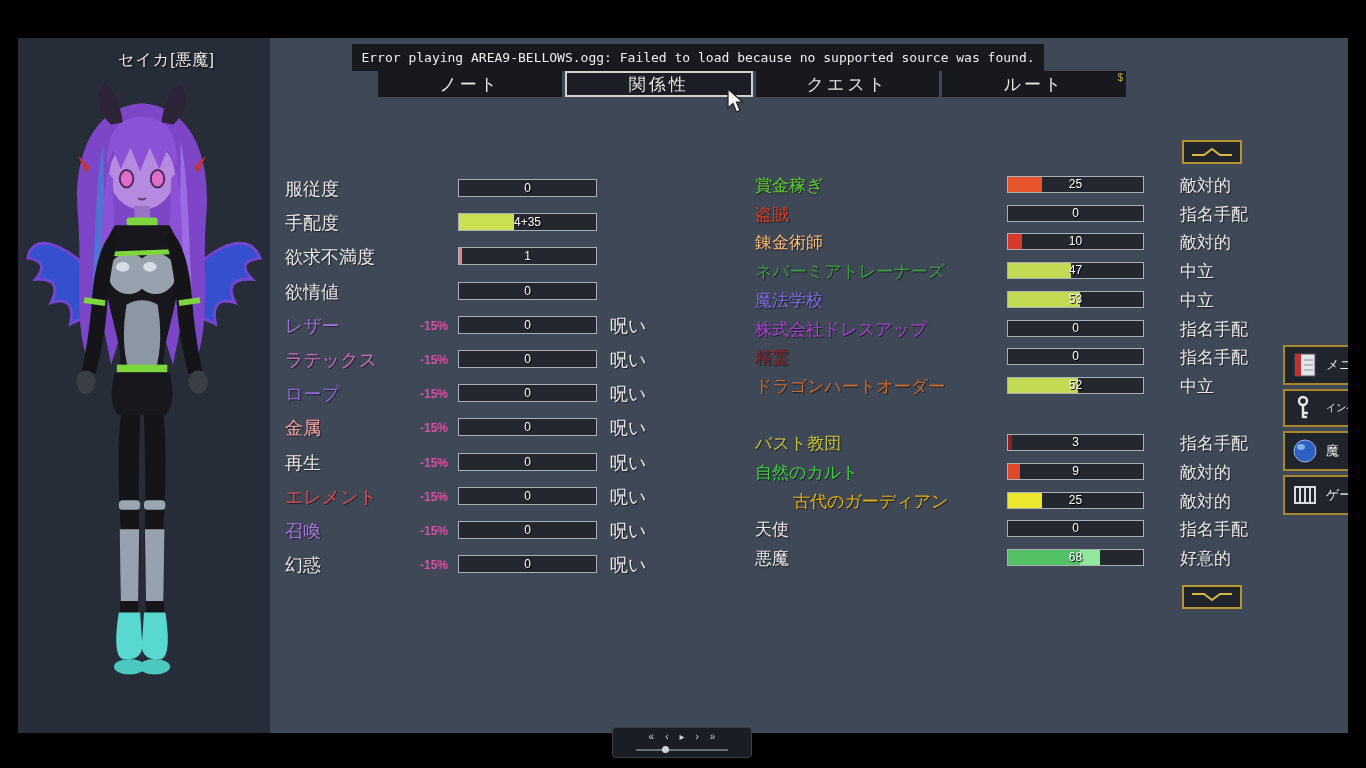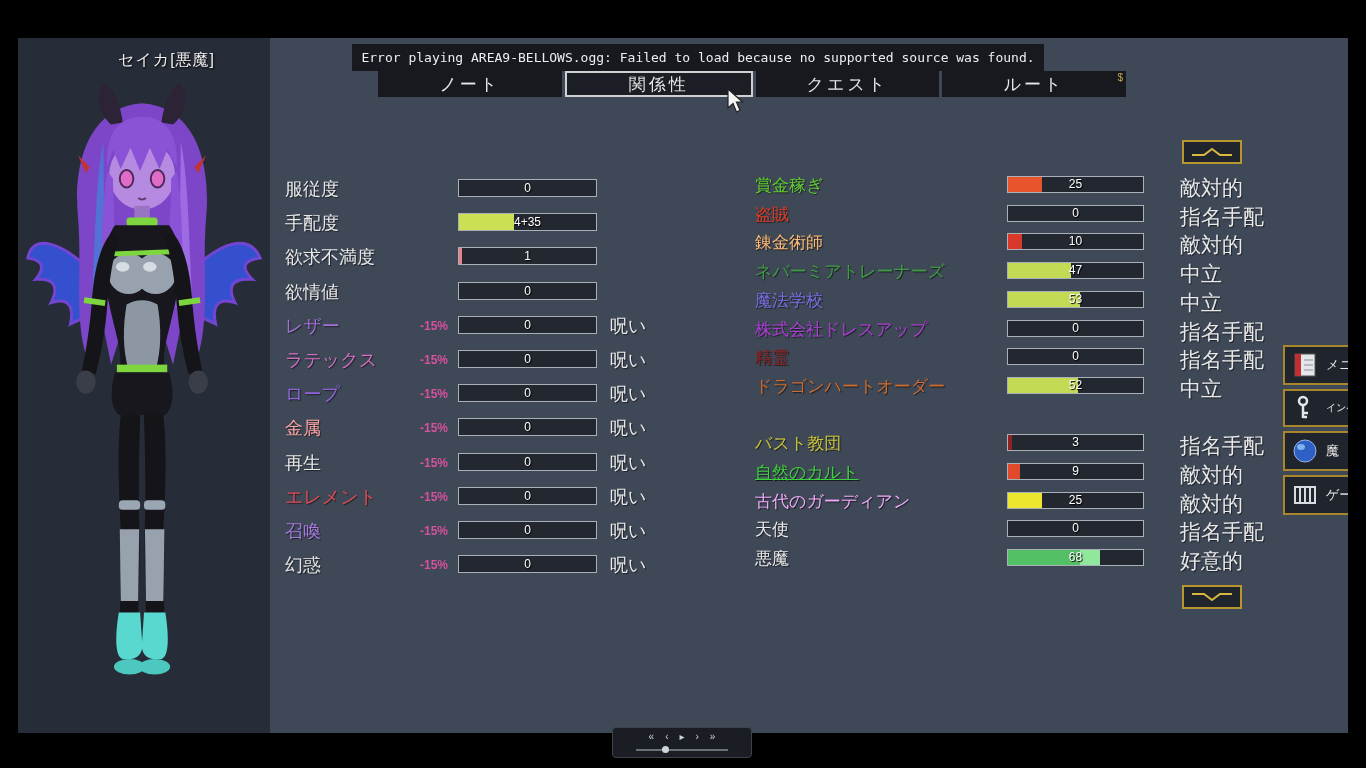--- a/index.html
+++ b/index.html
@@ -30,21 +30,21 @@
   .lbar { left:440px; top:2px; width:139px; height:18px; }
   .bfill { position:absolute; left:0; top:0; height:100%; width:0; }
   .bval { position:absolute; left:0; top:0; width:100%; text-align:center; font-size:12px;
           line-height:16px; color:#ffffff; text-shadow:1px 1px 1px #000; }
   .lsuffix { position:absolute; left:592px; top:0; font-size:18px; color:#e9e9e9;
              text-shadow:1px 1px 1px rgba(0,0,0,.55); }
   .rlabel { position:absolute; left:737px; top:0; font-size:17px; white-space:nowrap;
             text-shadow:1px 1px 1px rgba(0,0,0,.6); }
   .rbar { left:989px; top:2px; width:137px; height:17px; }
   .rbar .bval { line-height:15px; }
-  .rstatus { position:absolute; left:1162px; top:0; font-size:21px; color:#e9e9e9; white-space:nowrap;
+  .rstatus { position:absolute; left:1162px; top:0; font-size:17px; color:#e9e9e9; white-space:nowrap;
              text-shadow:1px 1px 1px rgba(0,0,0,.55); }
 
   .scrollbtn { position:absolute; left:1164px; width:60px; height:24px; background:#20242d;
                border:2px solid #b8962f; display:flex; align-items:center; justify-content:center; cursor:pointer; }
   #scroll-up { top:102px; } #scroll-down { top:547px; }
 
   .sidebtn { position:absolute; left:1265px; width:86px; background:#20242d; border:2px solid #a8872c;
              display:flex; align-items:center; gap:5px; padding:3px 4px; cursor:pointer; }
   .sicon { width:32px; height:32px; display:flex; align-items:center; justify-content:center; flex:0 0 32px; }
   .slabel { color:#e8e8e8; font-size:13px; white-space:nowrap; }
@@ -305,29 +305,29 @@
     </div>
     <div class="rrow" style="top:394px">
       <span class="rlabel" style="color: rgb(201, 196, 58);">バスト教団</span>
       <div class="bar rbar">
           <div class="bfill" style="width: 3%; background: rgb(142, 34, 34);"></div>
           <span class="bval">3</span>
         </div>
       <span class="rstatus">指名手配</span>
     </div>
     <div class="rrow" style="top:423px">
-      <span class="rlabel" style="color: rgb(63, 210, 63); text-decoration: underline;">自然のカルト</span>
+      <span class="rlabel" style="color: rgb(63, 210, 63);">自然のカルト</span>
       <div class="bar rbar">
           <div class="bfill" style="width: 9%; background: rgb(224, 73, 42);"></div>
           <span class="bval">9</span>
         </div>
       <span class="rstatus">敵対的</span>
     </div>
     <div class="rrow" style="top:452px">
-      <span class="rlabel" style="color: #f0abfc;">古代のガーディアン</span>
+      <span class="rlabel" style="color: #eab308; margin-left: 38px;">古代のガーディアン</span>
       <div class="bar rbar">
           <div class="bfill" style="width: 25%; background: rgb(236, 230, 46);"></div>
           <span class="bval">25</span>
         </div>
       <span class="rstatus">敵対的</span>
     </div>
     <div class="rrow" style="top:480px">
       <span class="rlabel" style="color: rgb(232, 232, 232);">天使</span>
       <div class="bar rbar">
           <div class="bfill" style="width: 0%;"></div>

